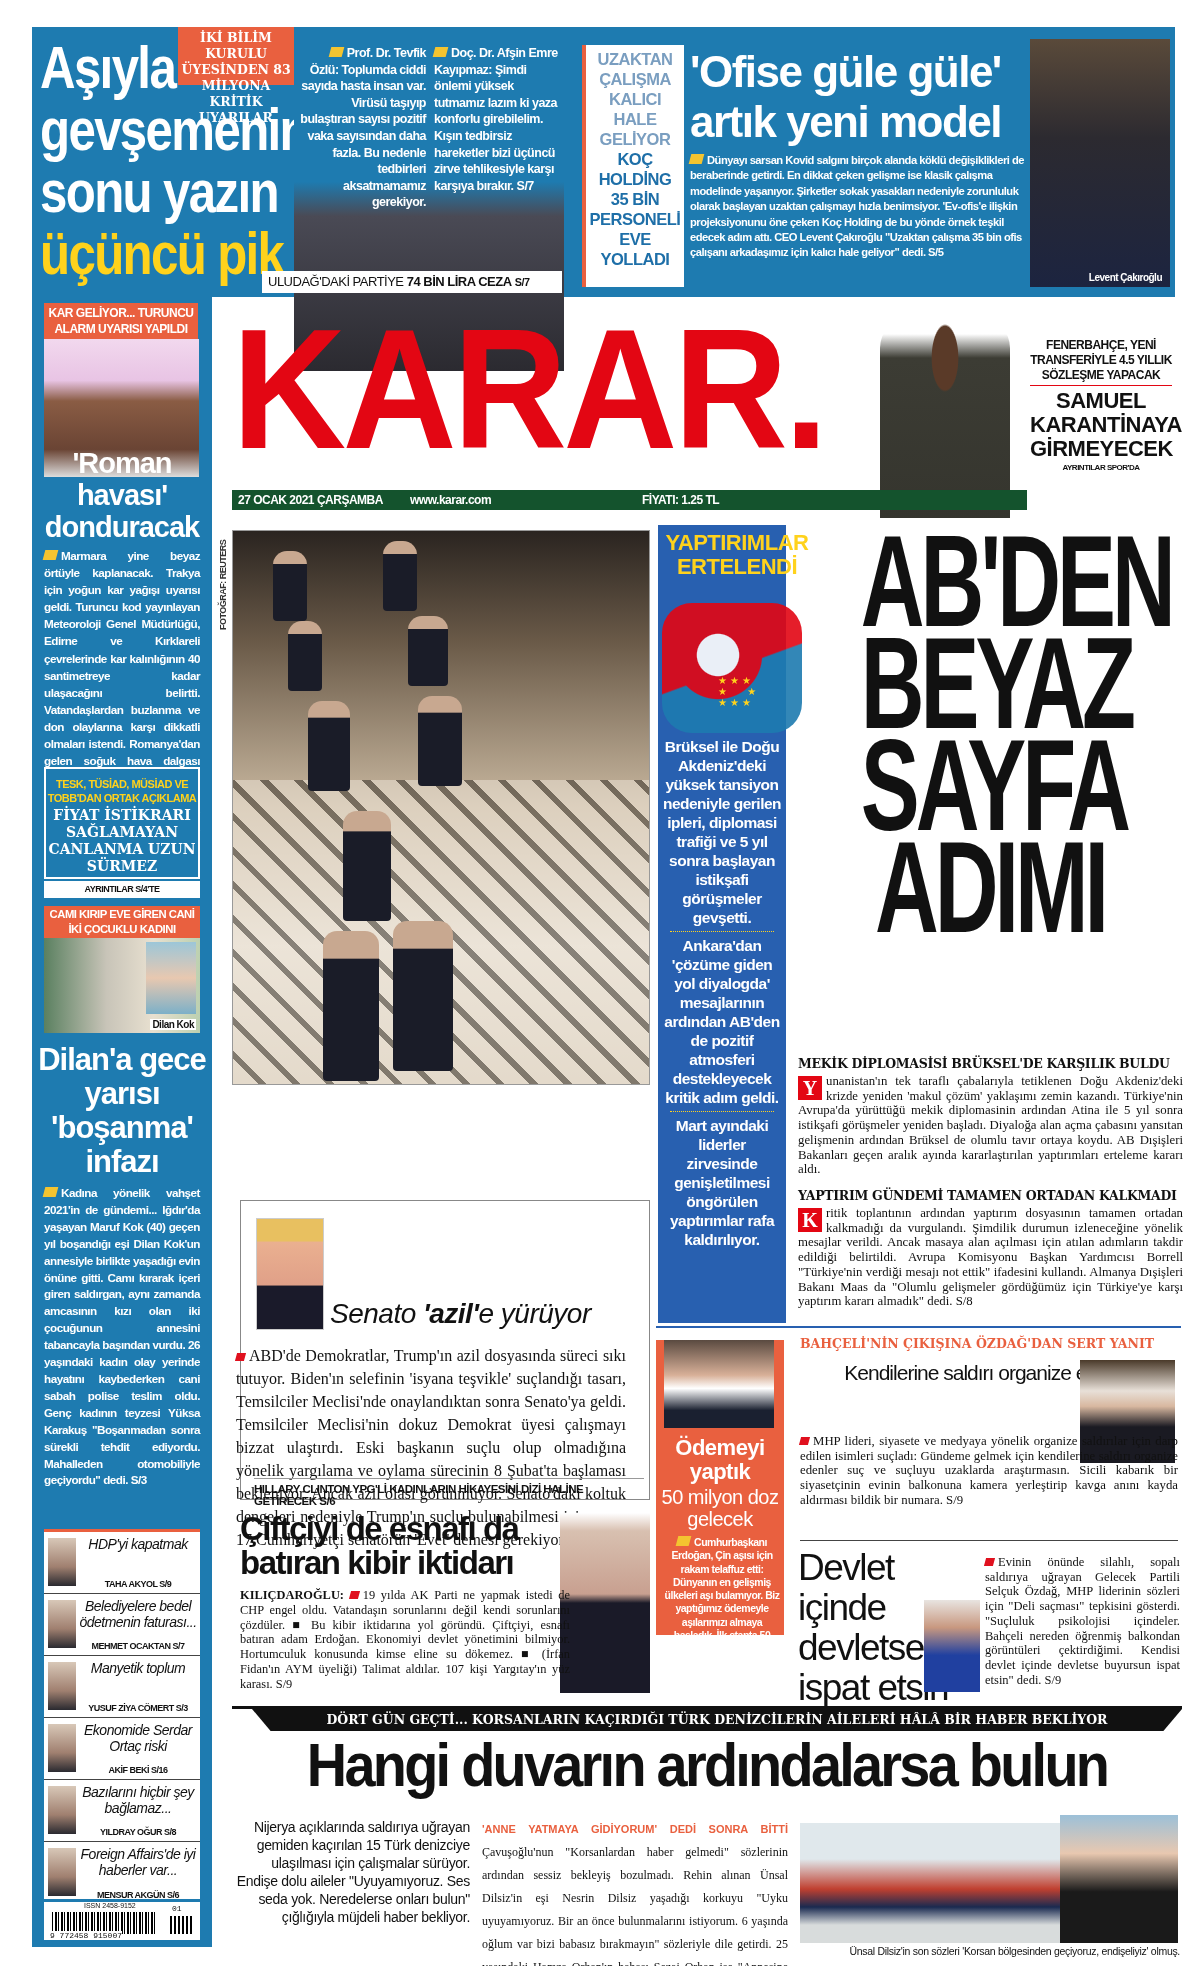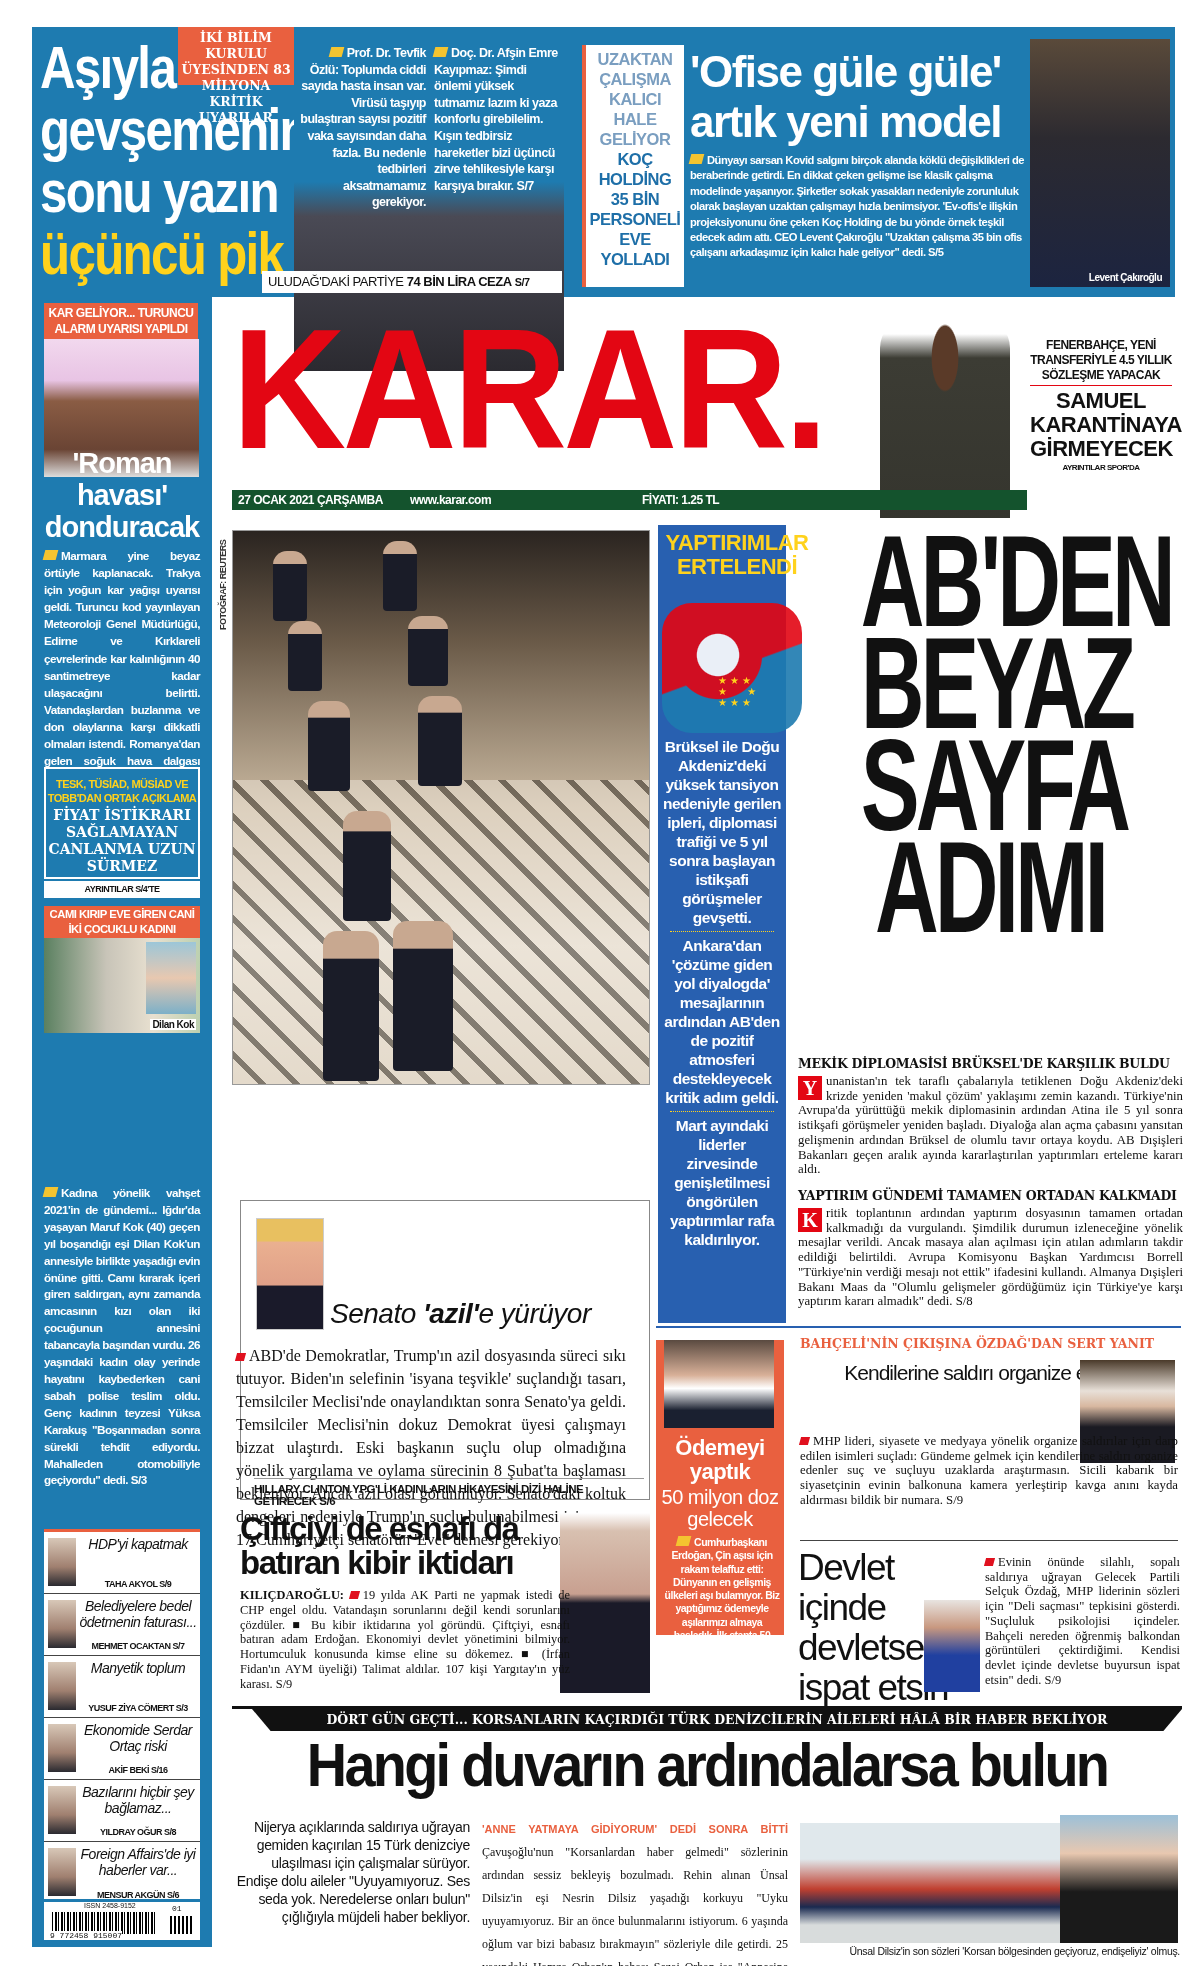--- a/index.html
+++ b/index.html
@@ -166,20 +166,21 @@
     <div class="t1 cond">TESK, TÜSİAD, MÜSİAD VE TOBB'DAN ORTAK AÇIKLAMA</div>
     <div class="t2">FİYAT İSTİKRARI SAĞLAMAYAN CANLANMA UZUN SÜRMEZ</div>
   </div>
   <div id="tesk-foot" class="abs cond">AYRINTILAR S/4'TE</div>
 
   <div id="cami-tag" class="abs cond">CAMI KIRIP EVE GİREN CANİ İKİ ÇOCUKLU KADINI KATLETTİ</div>
   <div id="cami-photo" class="abs">
     <div style="position:absolute;right:4px;top:4px;width:50px;height:72px;background:linear-gradient(180deg,#9cc6d8,#e8c8b0 50%,#7cb0c8)"></div>
     <span id="dilan-cap" class="cond">Dilan Kok</span>
   </div>
+  <div id="dilan" class="abs cond">Dilan'a gece yarısı 'boşanma' infazı</div>
   <div id="dilan-body" class="abs cond"><span class="bullet"></span><span>Kadına yönelik vahşet 2021'in de gündemi... Iğdır'da yaşayan Maruf Kok (40) geçen yıl boşandığı eşi Dilan Kok'un annesiyle birlikte yaşadığı evin önüne gitti. Camı kırarak içeri giren saldırgan, aynı zamanda amcasının kızı olan iki çocuğunun annesini tabancayla başından vurdu. 26 yaşındaki kadın olay yerinde hayatını kaybederken cani sabah polise teslim oldu. Genç kadının teyzesi Yüksa Karakuş "Boşanmadan sonra sürekli tehdit ediyordu. Mahalleden otomobiliyle geçiyordu" dedi. S/3</span></div>
 
   <div id="cols" class="abs">
     <div class="colitem" style="top:0">
         <div class="face"></div>
         <div class="ttl cond">HDP'yi kapatmak</div>
         <div class="auth cond">TAHA AKYOL S/9</div>
       </div>
     <div class="colitem" style="top:62px">
         <div class="face"></div>

